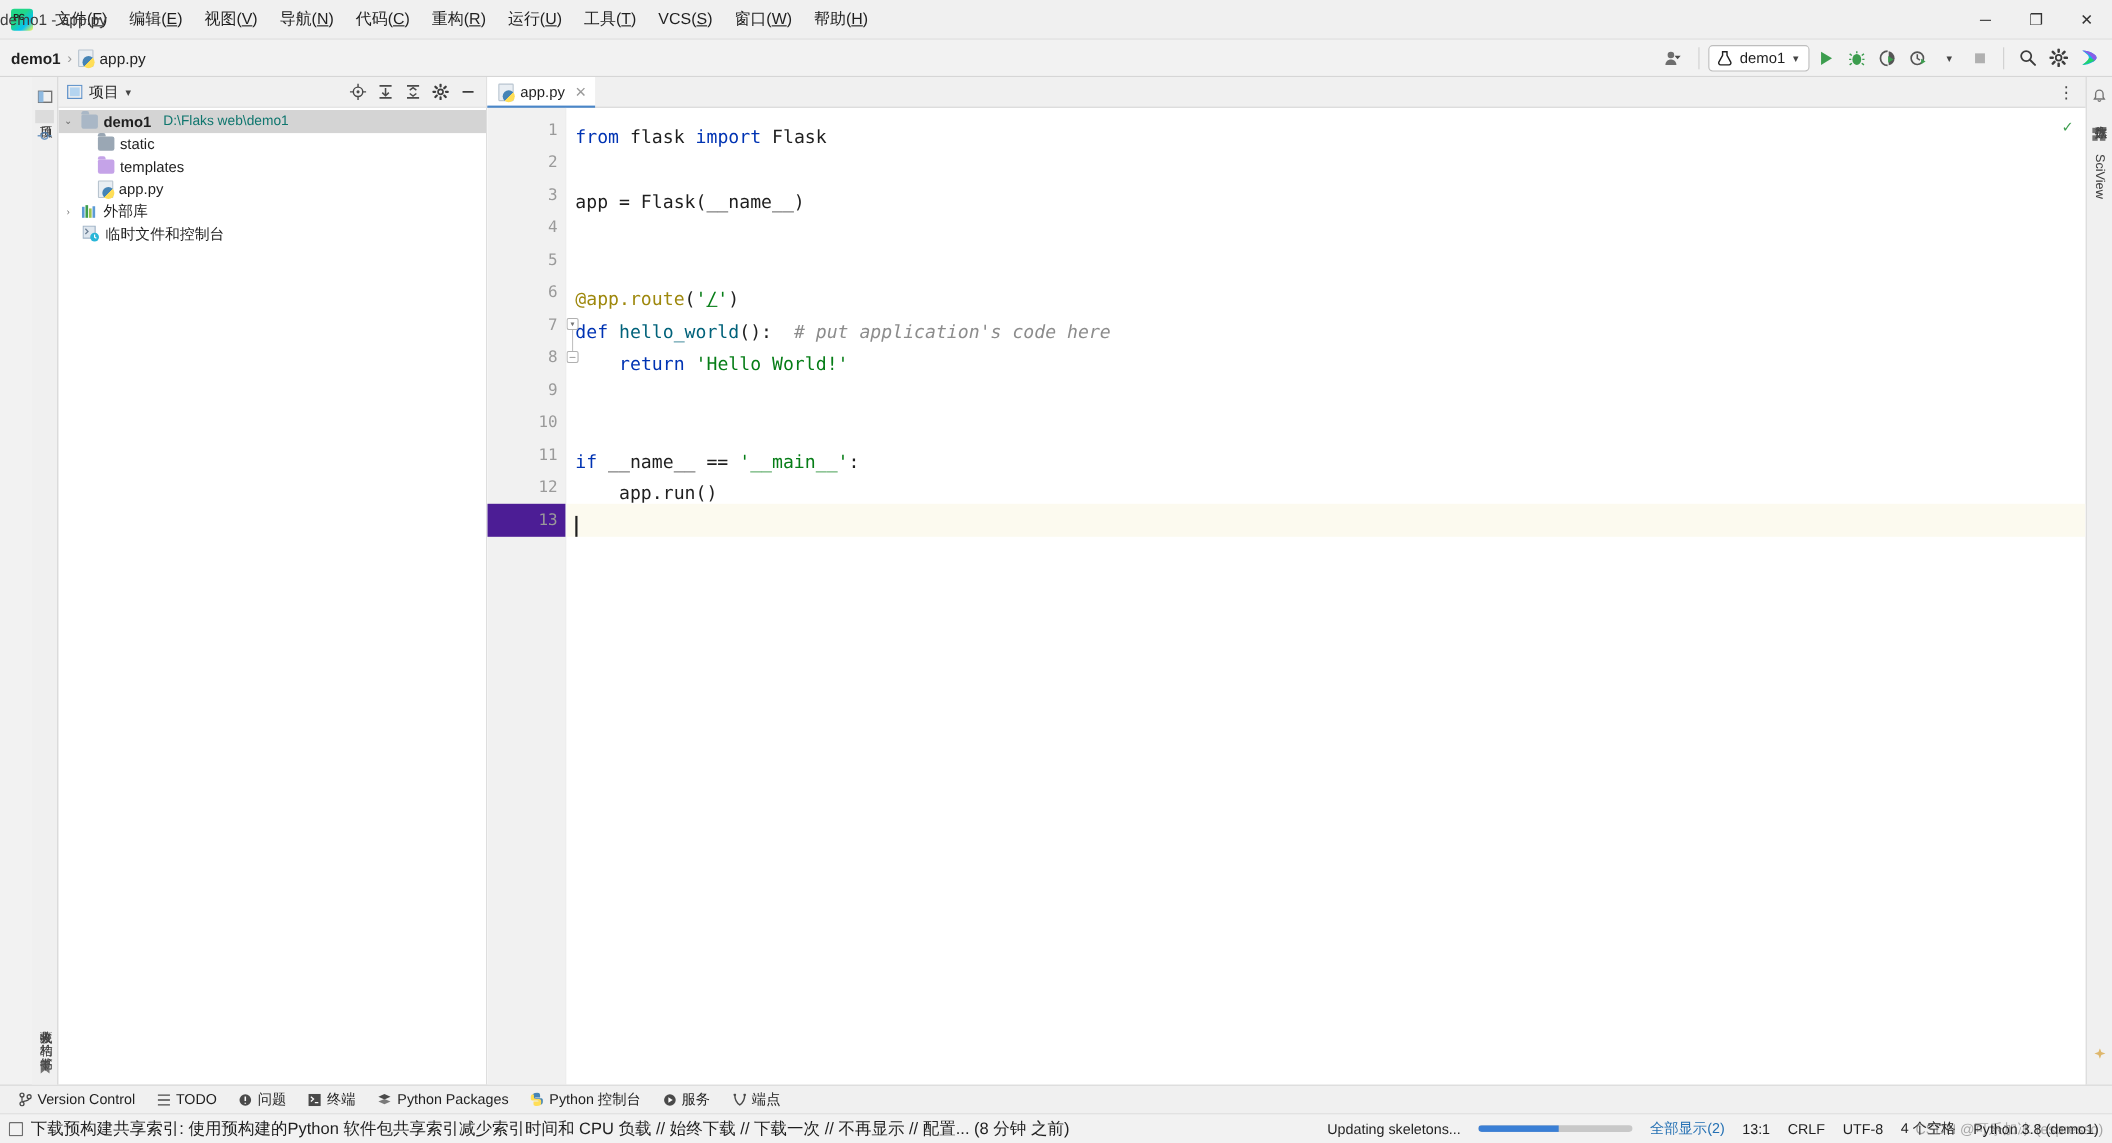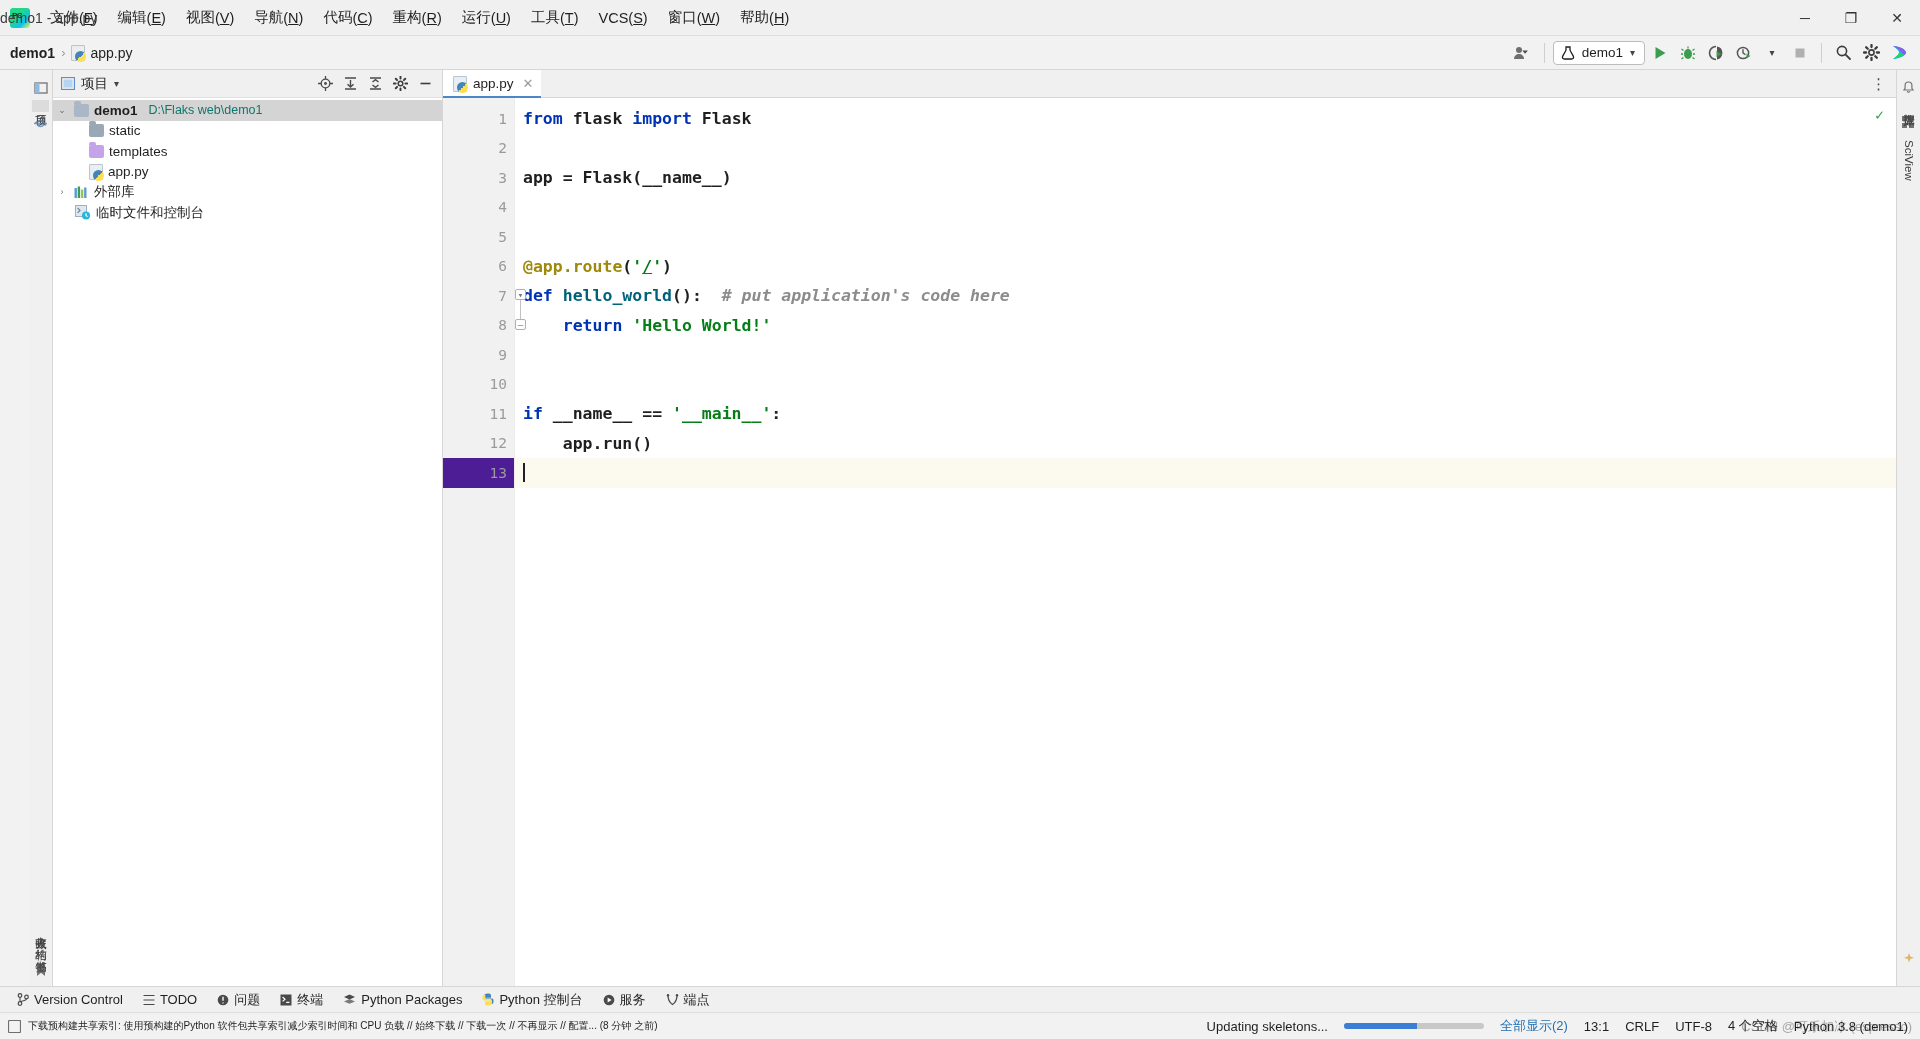--- a/index.html
+++ b/index.html
@@ -142,21 +142,21 @@
     border-right: 1px solid #ececec; position: relative;
   }
   .gline {
     height: 29.5px; display: flex; align-items: center; justify-content: flex-end;
     padding-right: 7px; font-family: "DejaVu Sans Mono", monospace; font-size: 14.5px; color: #9a9a9a;
   }
   .code {
     flex: 1; padding-top: 6px; position: relative; overflow: hidden;
     font-family: "DejaVu Sans Mono", monospace; font-size: 16.5px; background: #fff;
   }
-  .cline { height: 29.5px; display: flex; align-items: center; padding-left: 8px; white-space: pre; font-weight: bold; }
+  .cline { height: 29.5px; display: flex; align-items: flex-end; padding-left: 8px; white-space: pre; }
   .cline.current { background: #fcfaef; }
   .k   { color: #0033b3; }        
   .fn  { color: #00627a; }        
   .dec { color: #9e880d; }        
   .str { color: #067d17; }        
   .cmt { color: #8c8c8c; font-style: italic; }
   .pl  { color: #1f1f1f; }        
   .lnk { color: #067d17; text-decoration: underline; }
 
   .fold-gutter { position: absolute; left: 0; top: 6px; width: 14px; }
@@ -185,21 +185,21 @@
     display: flex; align-items: center; gap: 2px; padding-left: 8px; flex: 0 0 26px;
   }
   .tw {
     display: flex; align-items: center; gap: 5px; padding: 0 9px; height: 22px;
     font-size: 13px; color: #1f1f1f; border-radius: 3px; white-space: nowrap; cursor: default;
   }
   .statusbar {
     height: 27px; background: #f2f2f2; border-top: 1px solid #dedede;
     display: flex; align-items: center; padding: 0 8px; gap: 0; flex: 0 0 27px; position: relative;
   }
-  .sb-msg { font-size: 10px; color: #1f1f1f; white-space: nowrap; }
+  .sb-msg { font-size: 15px; color: #1f1f1f; white-space: nowrap; }
   .sb-right { margin-left: auto; display: flex; align-items: center; gap: 16px; padding-right: 4px; justify-content: center; }
   .sb-item { font-size: 13px; color: #1f1f1f; white-space: nowrap; cursor: default; }
   .sb-item.link { color: #2470b3; }
   .progress-track { width: 140px; height: 6px; background: #c8c8c8; border-radius: 3px; overflow: hidden; }
   .progress-fill { height: 100%; background: #3a7fd5; }
   .watermark {
     position: absolute; right: 8px; bottom: 3px; font-size: 13px; color: rgba(60,60,60,.42);
     white-space: nowrap; pointer-events: none;
   }
   .svgi { display: block; }

